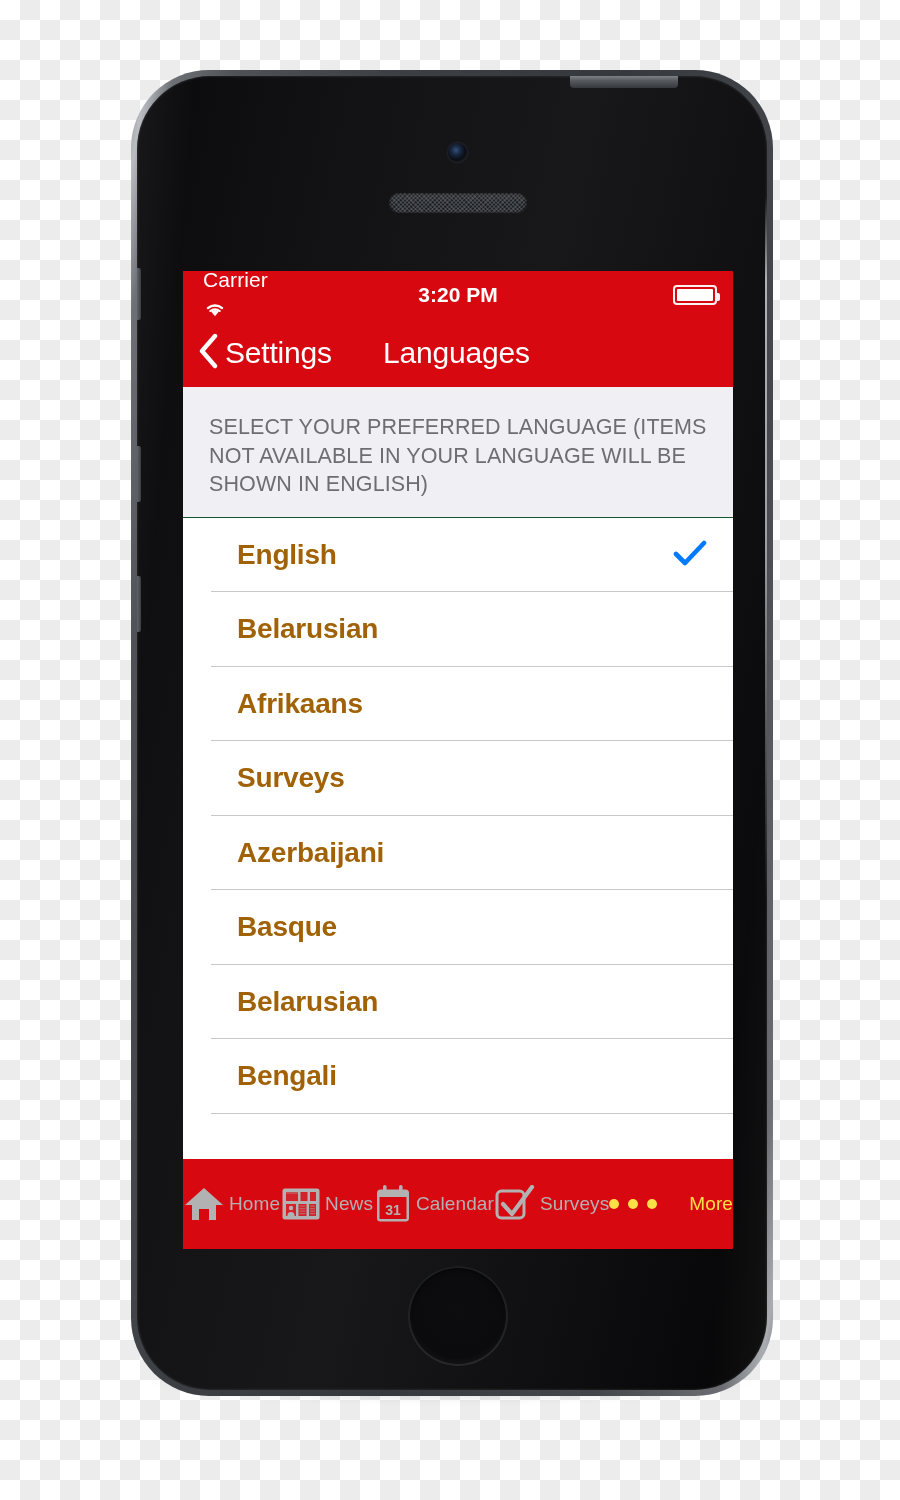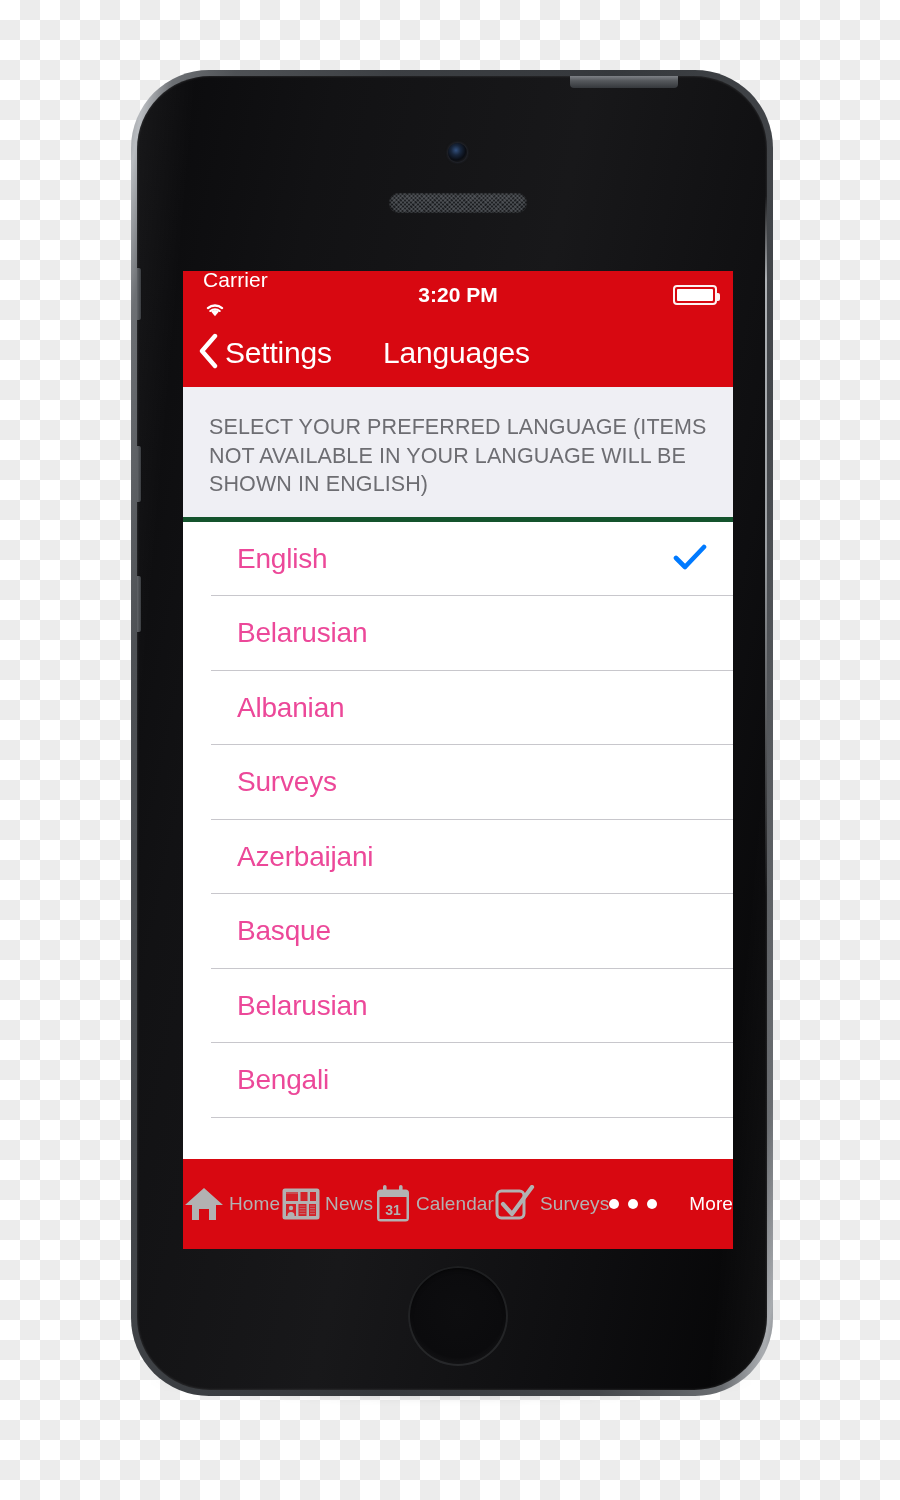--- a/index.html
+++ b/index.html
@@ -227,21 +227,21 @@
     left: 200px;
     font-size: 30px;
     font-weight: normal;
     letter-spacing: -0.2px;
   }
 
   
   .section-header {
     background: #EFEFF4;
     padding: 26px 26px 18px 26px;
-    border-bottom: 5px solid #14532d;
+    border-bottom: 1px solid #14532d;
   }
   .section-header-text {
     font-size: 21.5px;
     line-height: 28.5px;
     color: #6d6d72;
     letter-spacing: 0.1px;
     white-space: pre-line;
   }
 
   
@@ -256,22 +256,23 @@
     cursor: pointer;
   }
   .lang-row .sep {
     position: absolute;
     left: 28px; right: 0; bottom: 0;
     height: 1px;
     background: #c8c7cc;
   }
   .lang-label {
     font-size: 28px;
-    color: #ec4899;
+    color: #a16207;
     letter-spacing: -0.2px;
+    font-weight: bold;
   }
   .check-icon { margin-left: auto; display: block; }
 
   
   .tab-bar {
     position: absolute;
     left: 0; right: 0; bottom: 0;
     height: 90px;
     background: #D80811;
     display: flex;
@@ -279,21 +280,21 @@
   }
   .tab-item {
     flex: 1;
     display: flex;
     align-items: center;
     justify-content: center;
     gap: 4px;
     cursor: pointer;
     color: #b2b2b2;
   }
-  .tab-item.active { color: #ffffff; gap: 32px; }
+  .tab-item.active { color: #fde047; gap: 32px; }
   .tab-icon { height: 42px; display: flex; align-items: center; justify-content: center; }
   .tab-label { font-size: 19px; letter-spacing: 0.1px; }
   .dots { display: flex; gap: 9px; align-items: center; }
   .dot { width: 10px; height: 10px; border-radius: 50%; background: currentColor; }
 </style>
 </head>
 <body>
 
 <div class="page">
 
@@ -359,21 +360,21 @@
               <span class="check-icon"><svg width="34" height="28" viewBox="0 0 34 28">
                   <path d="M3 15 L12 24 L31 4" stroke="#007AFF" stroke-width="4.6" fill="none" stroke-linecap="round" stroke-linejoin="round"></path>
                 </svg></span>
               <div class="sep"></div>
             </div>
             <div class="lang-row">
               <span class="lang-label">Belarusian</span>
               <div class="sep"></div>
             </div>
             <div class="lang-row">
-              <span class="lang-label">Albanian</span>
+              <span class="lang-label">Afrikaans</span>
               <div class="sep"></div>
             </div>
             <div class="lang-row">
               <span class="lang-label">Surveys</span>
               <div class="sep"></div>
             </div>
             <div class="lang-row">
               <span class="lang-label">Azerbaijani</span>
               <div class="sep"></div>
             </div>

